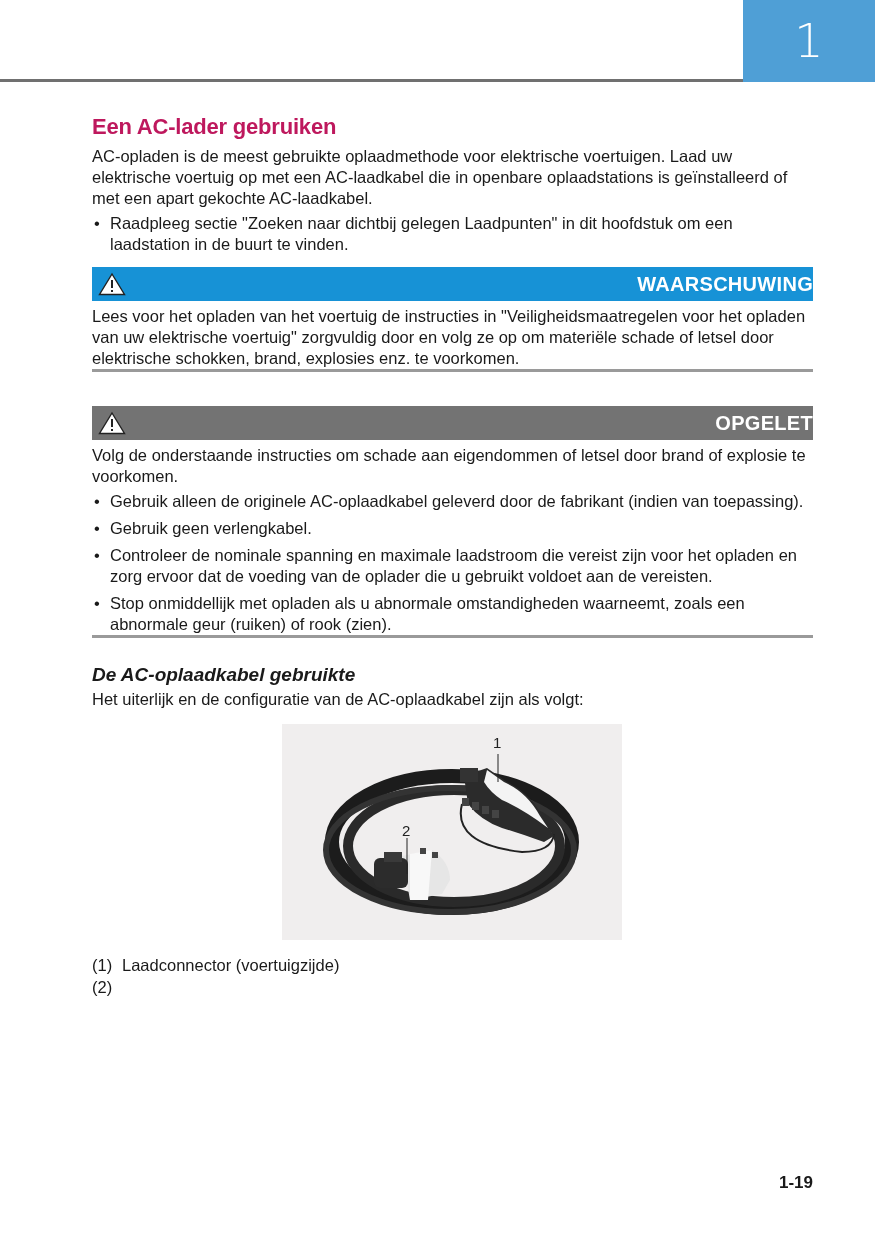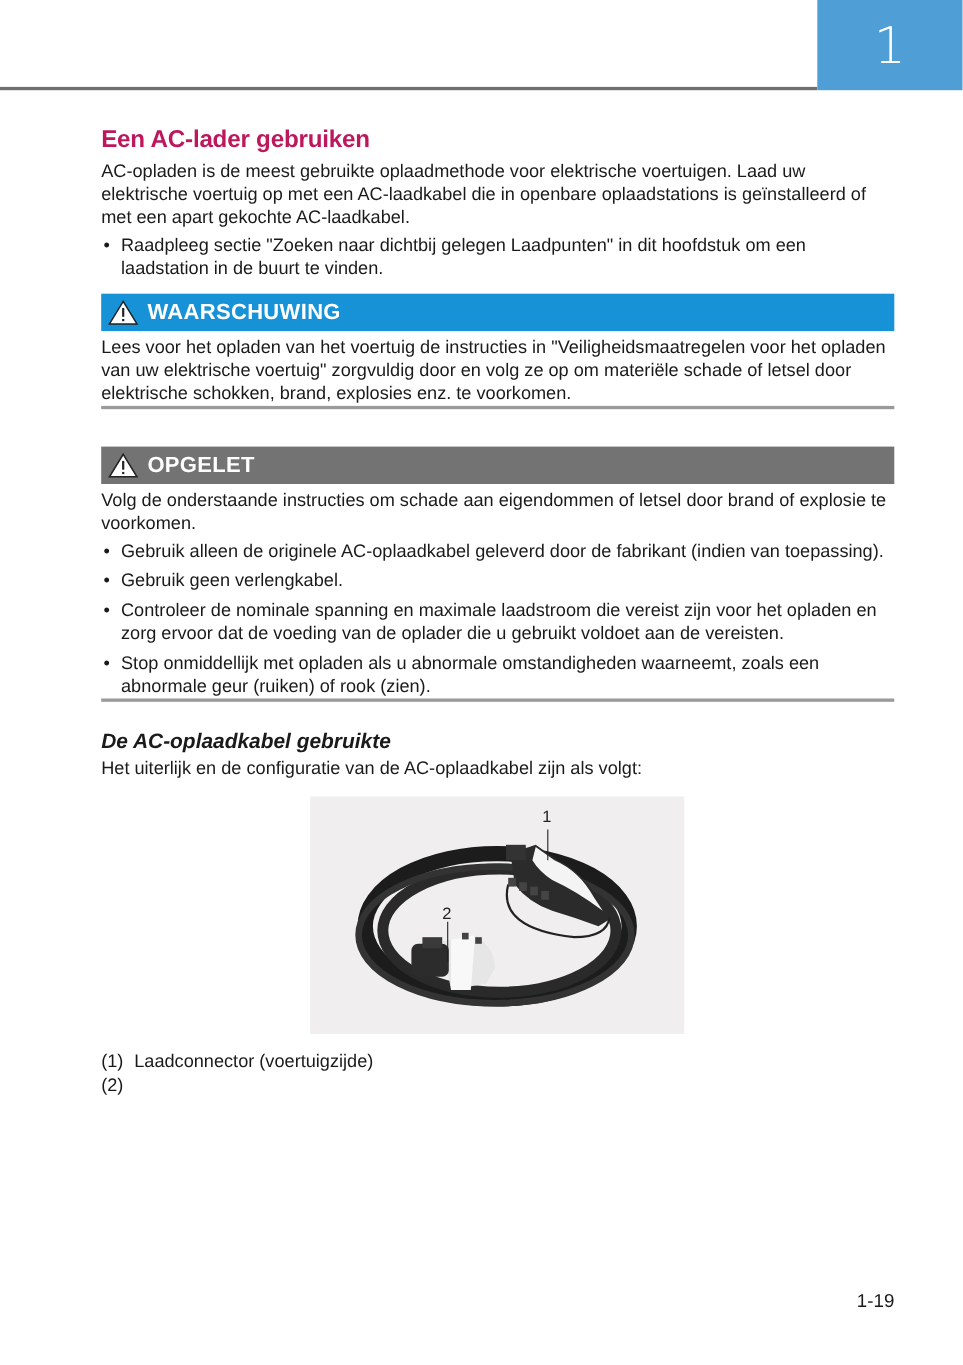--- a/index.html
+++ b/index.html
@@ -14,36 +14,36 @@
     font-family: "DejaVu Sans", sans-serif;
   }
   .content { position: absolute; left: 92px; top: 114px; width: 721px; }
   h1.section-title { margin: 0 0 6px 0; color: #be185d; font-size: 22px; font-weight: bold; letter-spacing: -0.2px; }
   p { margin: 0; font-size: 16.5px; line-height: 21px; }
   ul.bullets { list-style: none; margin: 4px 0 0 0; padding: 0; }
   ul.bullets li { position: relative; padding-left: 18px; font-size: 16.5px; line-height: 21px; margin-bottom: 6px; }
   ul.bullets li .dot { position: absolute; left: 2px; top: 0; }
   .alert-header {
     display: flex; align-items: center; height: 34px; padding-left: 6px; color: #fff;
-    font-size: 20px; font-weight: bold; letter-spacing: 0.3px;
+    font-size: 20px; font-weight: bold; letter-spacing: 0.3px; justify-content: space-between;
   }
   .alert-header svg { margin-right: 8px; }
   .warning-header { background: #1792d6; margin-top: 12px; }
   .caution-header { background: #737373; }
   .alert-body { padding-top: 5px; border-bottom: 3px solid #9a9a9a; }
   .caution-box { margin-top: 34px; }
   h2.sub-title { margin: 26px 0 3px 0; font-size: 19px; font-weight: bold; font-style: italic; }
   .figure {
     width: 340px; height: 216px; background: #f0eeee; margin: 14px 0 0 190px; position: relative;
   }
   .callout { position: absolute; font-size: 15px; color: #222; }
   .legend { margin-top: 14px; }
   .legend-row { font-size: 16.5px; line-height: 22px; display: flex; }
   .legend-row .num { width: 30px; }
-  .page-number { position: absolute; right: 62px; top: 1173px; font-size: 17px; }
+  .page-number { position: absolute; right: 62px; top: 1173px; font-size: 17px; font-weight: bold; }
 </style>
 </head>
 <body>
 
 <div class="top-rule"></div>
 <div class="chapter-tab">
   <span>1</span>
 </div>
 
 <div class="content">

